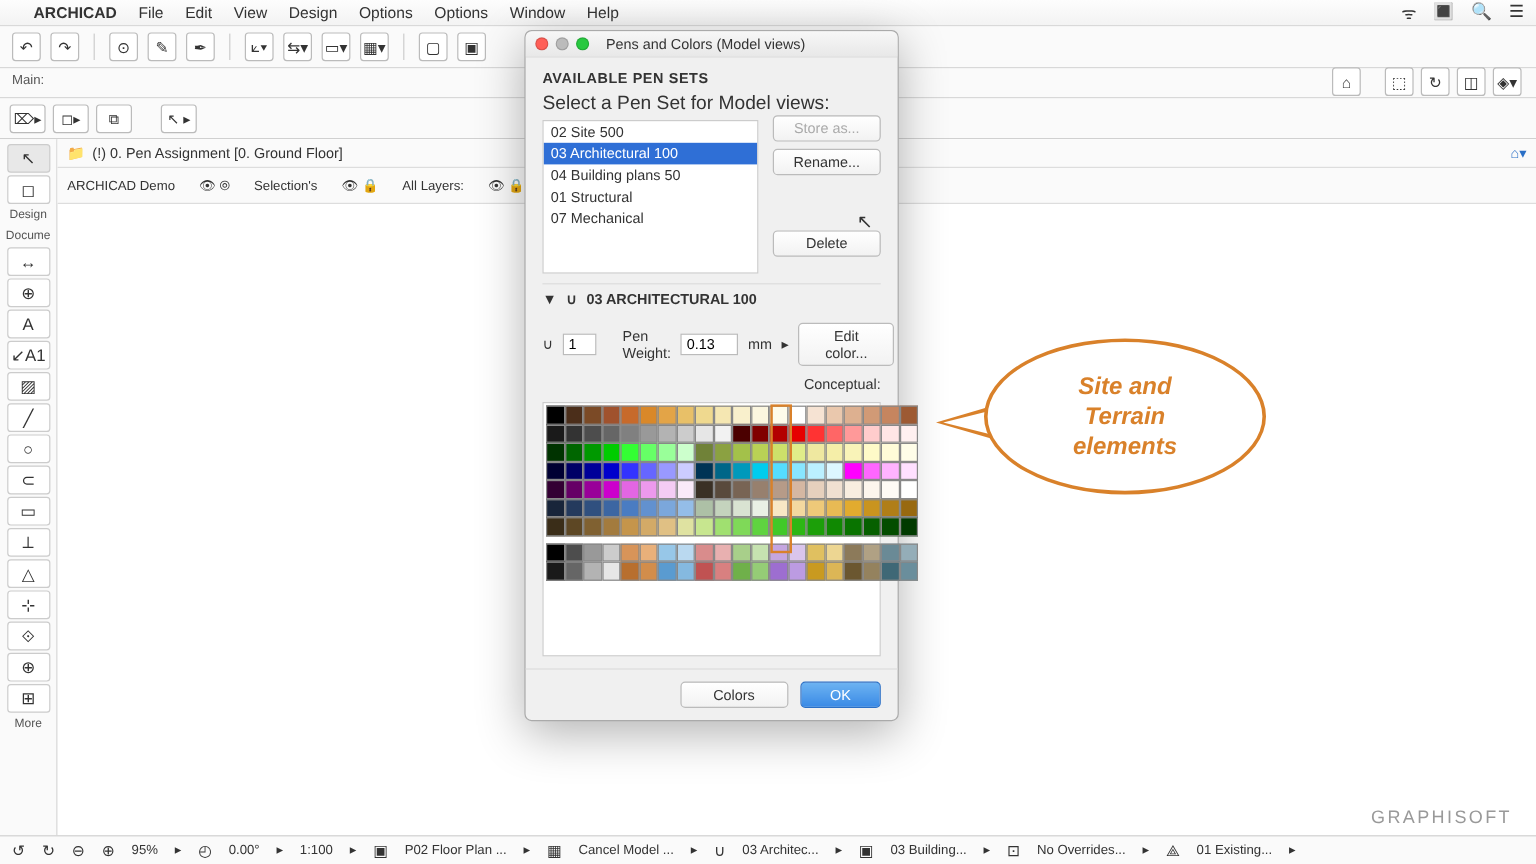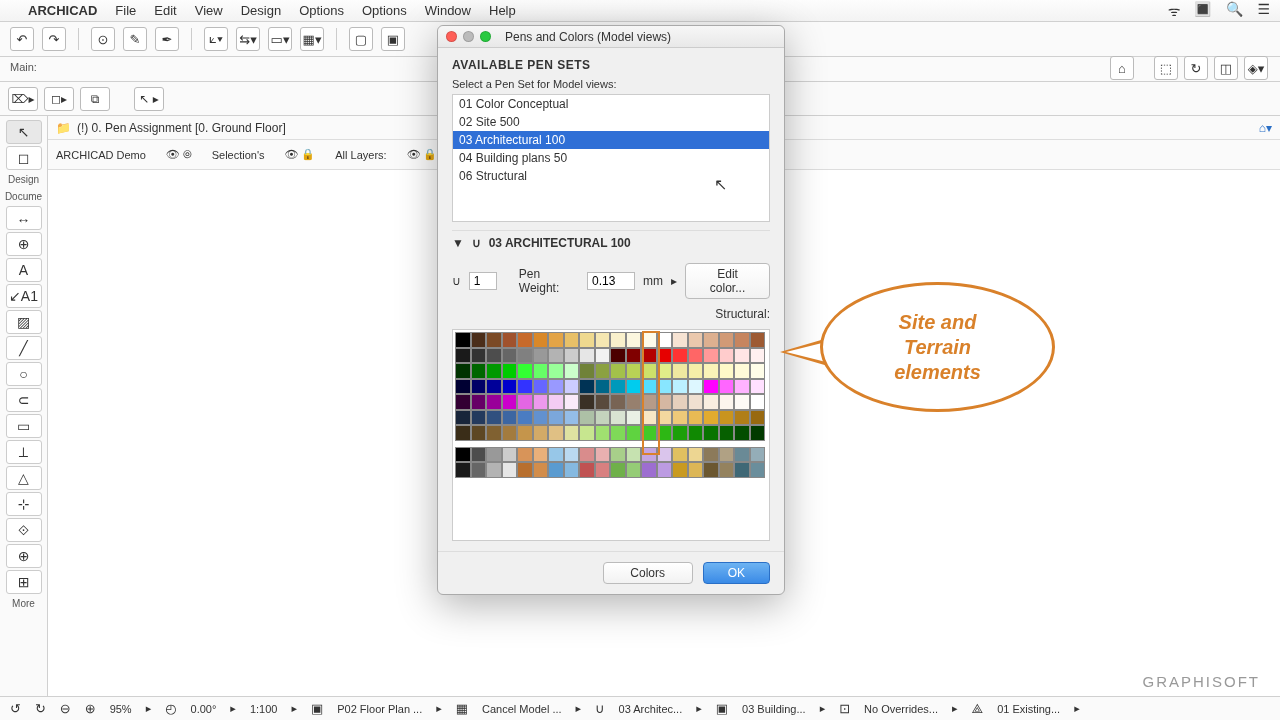--- a/index.html
+++ b/index.html
@@ -17,21 +17,21 @@
 .main { display: flex; height: 580px; }
 .toolbox { width: 48px; border-right: 1px solid #d0d0d0; background:#fafafa; display:flex; flex-direction:column; align-items:center; padding-top:4px; gap:2px; font-size:10px; }
 .toolbox .tool { width:36px; height:24px; border:1px solid #ccc; border-radius:3px; background:#fff; display:flex; align-items:center; justify-content:center; font-size:14px; }
 .toolbox .sel { background:#e8e8e8; }
 .toolbox .lbl { font-size:10px; color:#555; padding:2px 0; }
 .canvas { flex:1; background:#fff; position:relative; }
 .path-bar { height:24px; background:#fafafa; border-bottom:1px solid #ddd; display:flex; align-items:center; padding:0 8px; font-size:12px; gap:6px; }
 .opt-bar { height:30px; background:#fafafa; border-bottom:1px solid #ddd; display:flex; align-items:center; padding:0 8px; gap:20px; font-size:11px; }
 .statusbar { position:absolute; bottom:0; left:0; right:0; height:24px; border-top:1px solid #d0d0d0; background:#fafafa; display:flex; align-items:center; padding:0 10px; gap:14px; font-size:11px; }
 .statusbar .icon { font-size:13px; }
-.dialog { position:absolute; top:25px; left:437px; width:348px; background:#f0f0f0; border:1px solid #aaa; border-radius:6px; box-shadow:0 10px 40px rgba(0,0,0,0.3); }
+.dialog { position:absolute; top:25px; left:437px; width:312px; background:#f0f0f0; border:1px solid #aaa; border-radius:6px; box-shadow:0 10px 40px rgba(0,0,0,0.3); }
 .dlg-title { height:22px; background:linear-gradient(#f7f7f7,#e8e8e8); border-bottom:1px solid #ccc; border-radius:6px 6px 0 0; display:flex; align-items:center; padding:0 8px; gap:6px; font-size:12px; }
 .traffic { width:11px; height:11px; border-radius:50%; border:1px solid rgba(0,0,0,0.15); }
 .dlg-body { padding:10px 14px; }
 .dlg-h1 { font-size:12px; font-weight:700; letter-spacing:0.5px; margin-bottom:6px; }
 .pen-list { border:1px solid #ccc; background:#fff; height:128px; overflow:hidden; font-size:12px; margin-top:4px; }
 .pen-list div { padding:2px 6px; }
 .pen-list .sel { background:#2f6fd6; color:#fff; }
 .side-btns { display:flex; flex-direction:column; gap:6px; }
 .mac-btn { border:1px solid #bbb; border-radius:4px; background:linear-gradient(#fff,#f2f2f2); padding:3px 14px; font-size:12px; text-align:center; min-width:90px; }
 .mac-btn.disabled { color:#aaa; }
@@ -187,46 +187,52 @@
 
 <div class="dialog">
   <div class="dlg-title">
     <span class="traffic" style="background:#ff5f57"></span>
     <span class="traffic" style="background:#bbb"></span>
     <span class="traffic" style="background:#28c940"></span>
     <span style="margin-left:8px">Pens and Colors (Model views)</span>
   </div>
   <div class="dlg-body">
     <div class="dlg-h1">AVAILABLE PEN SETS</div>
-    <div style="font-size:11px">Select a Pen Set for Model views:</div>
+    <div style="font-size:16px">Select a Pen Set for Model views:</div>
     <div class="pens-row">
       <div class="pen-list" style="flex:1">
-        <div>01 Color Conceptual</div>
         <div>02 Site 500</div>
         <div class="sel">03 Architectural 100</div>
         <div>04 Building plans 50</div>
-        <div>06 Structural</div>
+        <div>01 Structural</div>
+        <div>07 Mechanical</div>
+      </div>
+      <div class="side-btns">
+        <div class="mac-btn disabled">Store as...</div>
+        <div class="mac-btn">Rename...</div>
+        <div style="height:34px"></div>
+        <div class="mac-btn">Delete</div>
       </div>
     </div>
     <div class="sect-head">
       <span>▼</span>
       <span>∪</span>
       <span>03 ARCHITECTURAL 100</span>
     </div>
     <div class="inline-row">
       <span>∪</span>
       <input class="small-input" style="width: 28px;" value="1">
       <span style="margin-left:14px">Pen Weight:</span>
       <input class="small-input" value="0.13" style="">
       <span>mm</span>
       <span>▸</span>
       <div class="mac-btn" style="margin-left:auto; min-width:80px">Edit color...</div>
     </div>
     <div class="inline-row">
-      <span style="margin-left:auto">Structural:</span>
+      <span style="margin-left:auto">Conceptual:</span>
     </div>
     <div class="palette" style="position:relative;">
       <div id="pal1" class="pal-grid">
           <span style="background: rgb(0, 0, 0);"></span>
           <span style="background: rgb(75, 46, 26);"></span>
           <span style="background: rgb(123, 74, 38);"></span>
           <span style="background: rgb(160, 82, 45);"></span>
           <span style="background: rgb(199, 106, 43);"></span>
           <span style="background: rgb(217, 136, 41);"></span>
           <span style="background: rgb(227, 164, 71);"></span>

